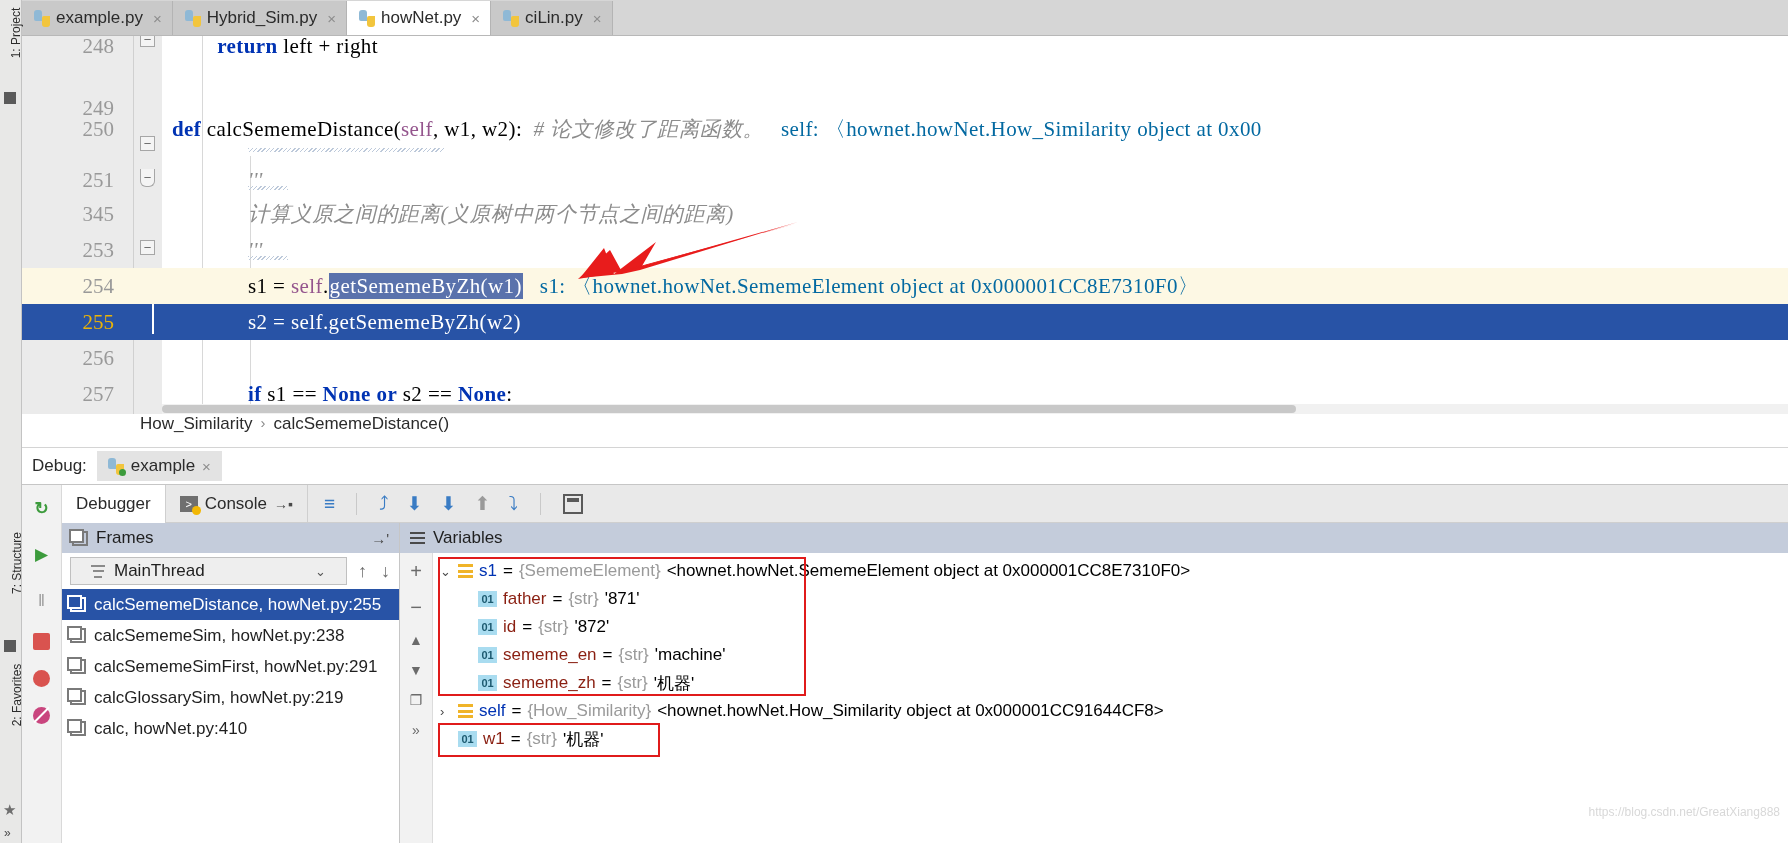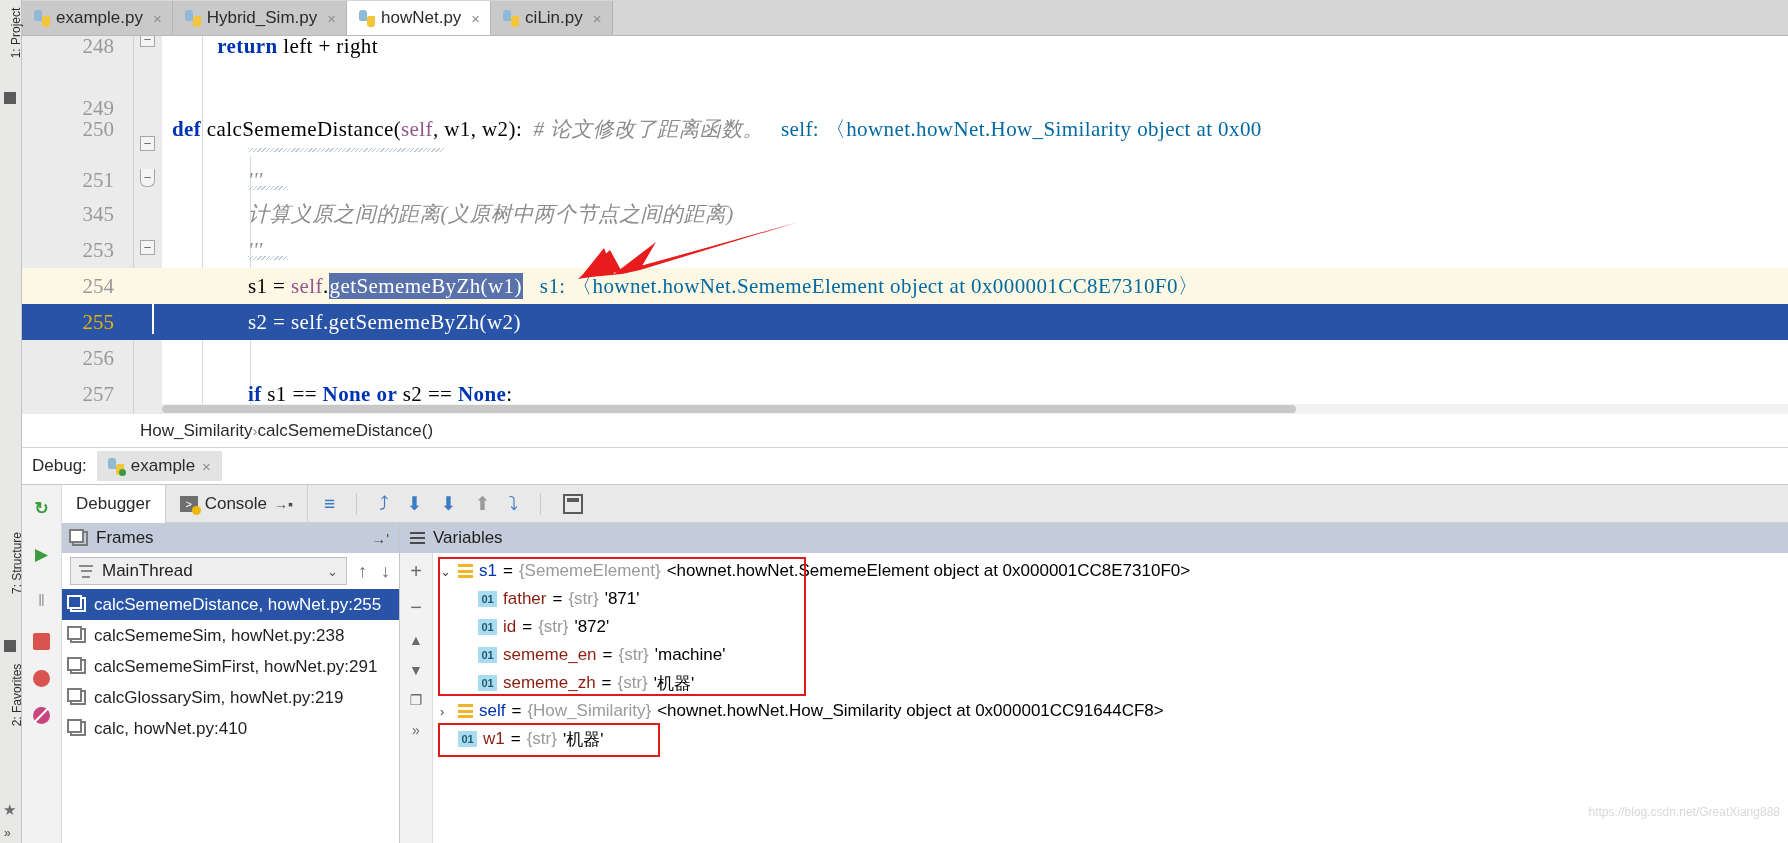--- a/index.html
+++ b/index.html
@@ -142,22 +142,22 @@
   }
   .h-scroll .thumb {
     position: absolute; left: 0; top: 1px; width: 1134px; height: 8px;
     background: #c8c8c8; border-radius: 4px;
   }
 
   
   .breadcrumb {
     position: absolute; left: 22px; top: 414px; width: 1766px; height: 34px;
     background: #ffffff; border-bottom: 1px solid #d4d4d4;
-    display: flex; align-items: center; padding-left: 118px;
-    font-size: 17px; color: #2b2b2b; 
+    display: flex; padding-left: 118px;
+    font-size: 17px; color: #2b2b2b; gap: 8px;
   }
   .breadcrumb .sep { color: #8a8a8a; font-size: 15px; }
 
   
   .debug-head {
     position: absolute; left: 22px; top: 448px; width: 1766px; height: 36px;
     background: #ffffff; display: flex; align-items: center;
     padding-left: 10px; gap: 10px;
   }
   .debug-head .dlabel { font-size: 17px; color: #2b2b2b; }
@@ -270,21 +270,21 @@
     background: #ffffff;
   }
   .pane-head .pin { margin-left: auto; color: #4a4a4a; font-size: 15px; }
 
   .thread-row {
     display: flex; align-items: center; gap: 8px;
     padding: 5px 6px 5px 8px; height: 36px;
   }
   .thread-select {
     flex: 1; height: 28px; background: #eeeeee; border: 1px solid #c0c0c0;
-    display: flex; align-items: center; gap: 9px; padding: 0 8px;
+    display: flex; align-items: center; gap: 9px; padding: 0 20px;
     font-size: 17px; color: #1f1f1f;
   }
   .thread-ico {
     width: 14px; height: 13px; display: flex; flex-direction: column;
     justify-content: space-between; flex: none;
   }
   .thread-ico i { height: 2px; background: #8a8a8a; }
   .thread-ico i:nth-child(1) { width: 14px; }
   .thread-ico i:nth-child(2) { width: 11px; margin-left: 1.5px; }
   .thread-ico i:nth-child(3) { width: 8px; margin-left: 3px; }

